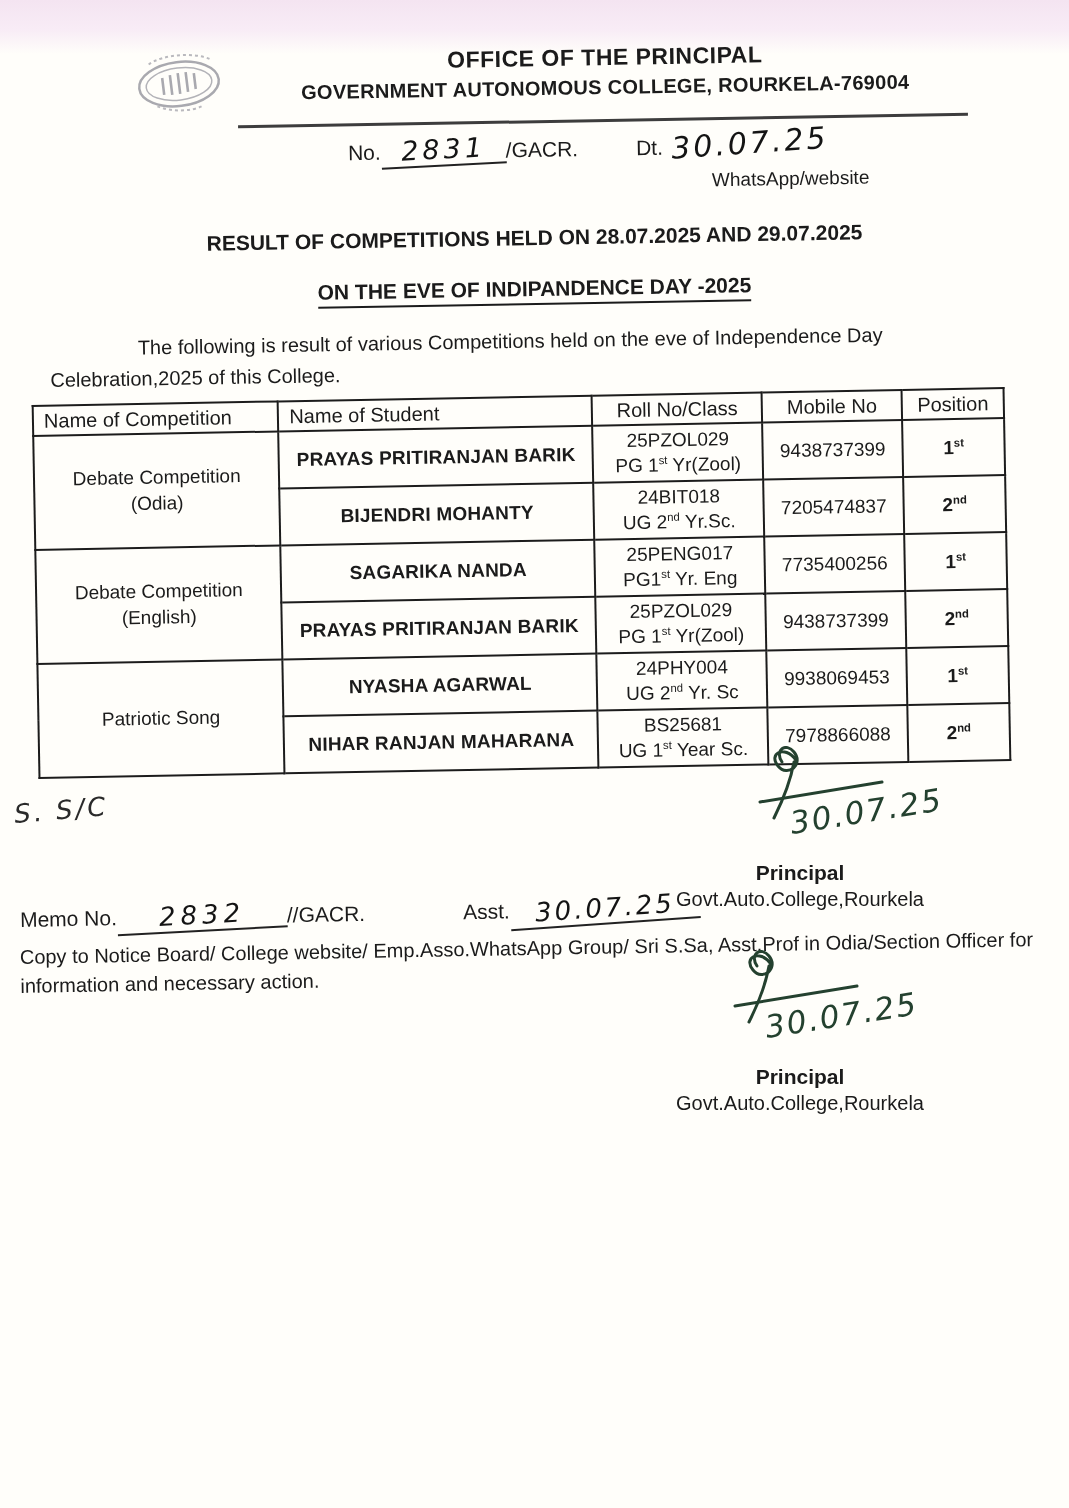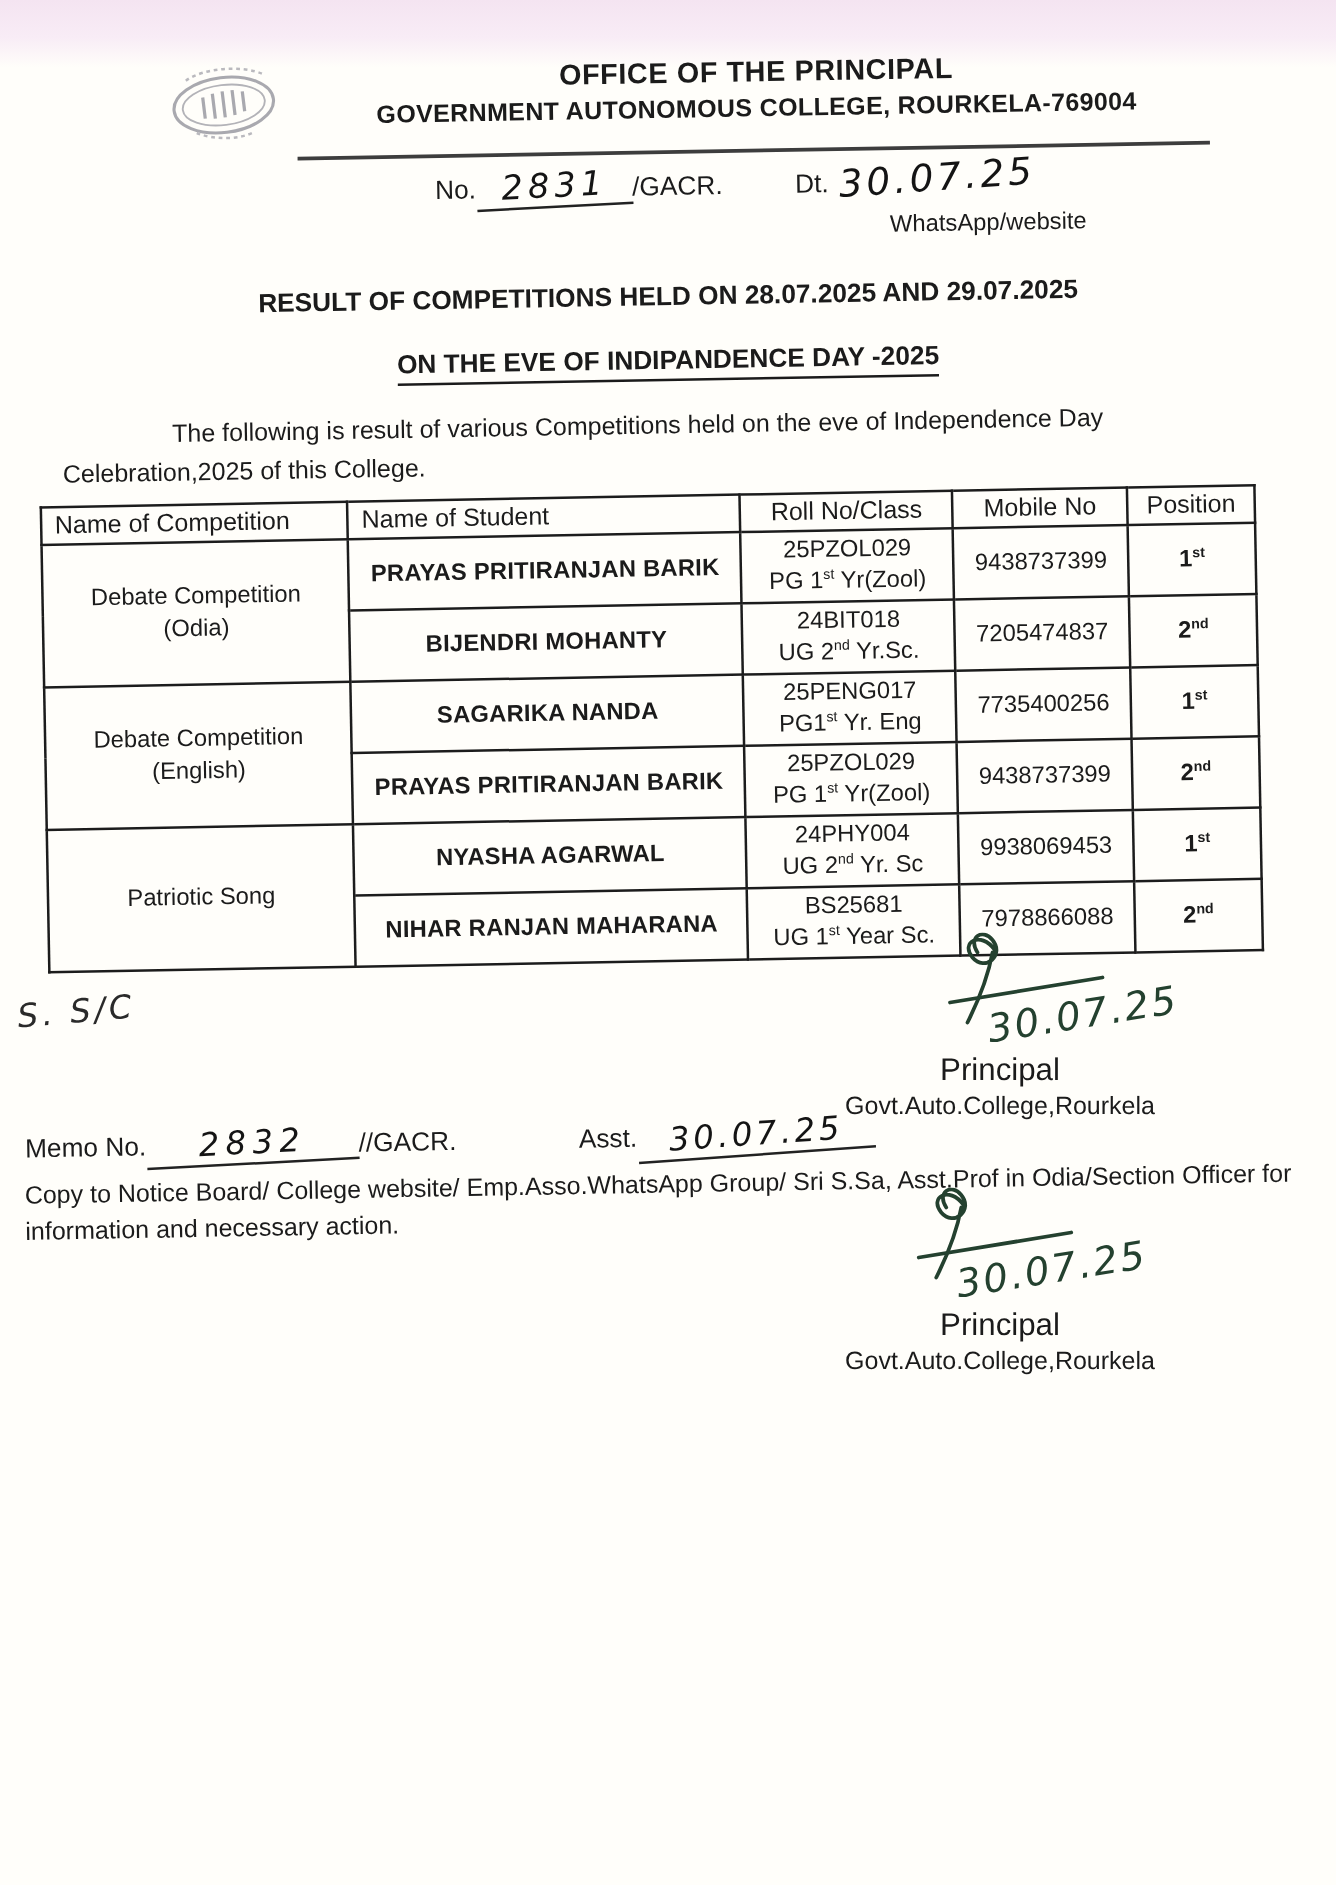--- a/index.html
+++ b/index.html
@@ -63,21 +63,21 @@
   sup { font-size:60%; vertical-align:super; line-height:0; }
 
   .initials { left:14px; top:795px; font-size:26px; letter-spacing:3px; transform:rotate(-5deg); color:#2a2a2a; }
 
   .sig-block { width:360px; text-align:center; }
   .sig-block-1 { left:620px; top:746px; }
   .sig-block-2 { left:620px; top:950px; }
   .sig-svg { display:block; }
   .sig-svg-1 { margin-left:130px; }
   .sig-svg-2 { margin-left:105px; }
-  .sig-designation { font-size:25px; margin-top:0; }
+  .sig-designation { font-size:21px; margin-top:19px;font-weight:bold; }
   .sig-org { font-size:20px; margin-top:3px; }
   .sig-date-text { font-family:"DejaVu Sans", sans-serif; font-style:italic; font-size:31px; letter-spacing:2px; fill:#24412f; }
 
   .memo-line { left:20px; top:897px; display:flex; align-items:baseline; font-size:21px; }
   .memo-no-value {
     display:inline-block; width:170px; text-align:center;
     font-size:26px; letter-spacing:5px;
     border-bottom:2px solid #222; transform:rotate(-2deg);
   }
   .memo-gap { width:98px; }

